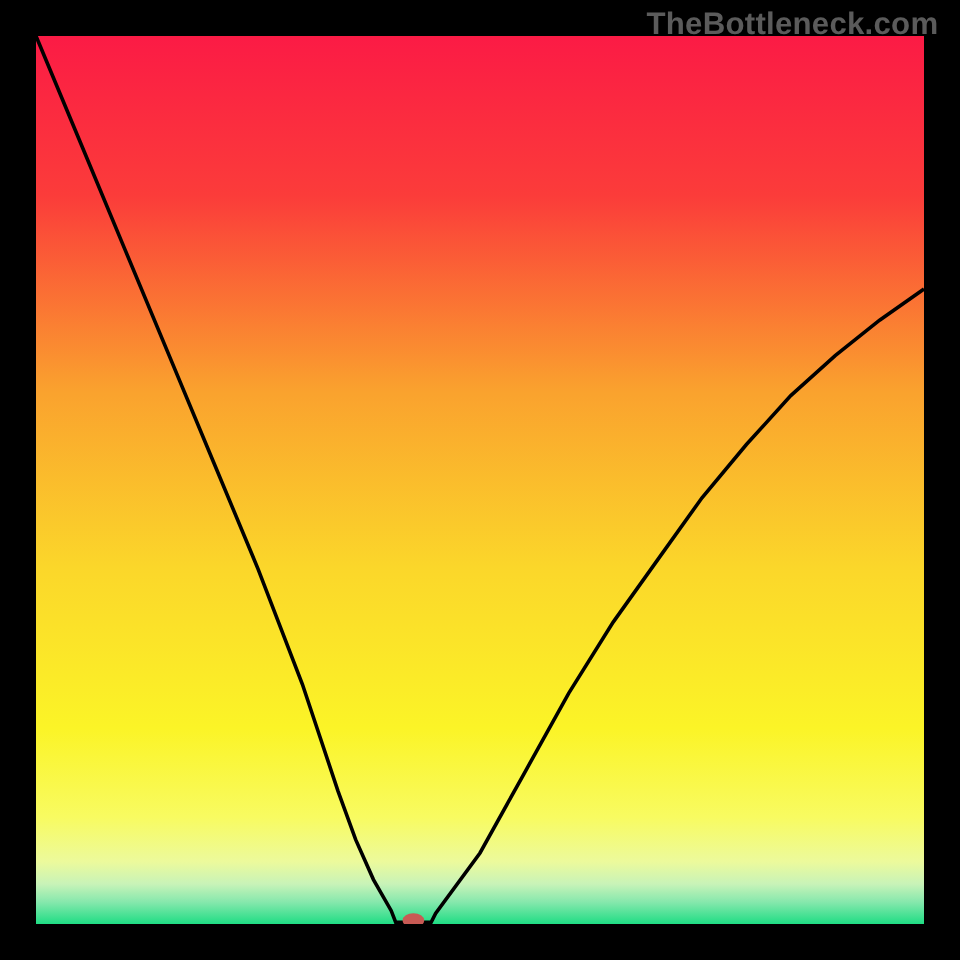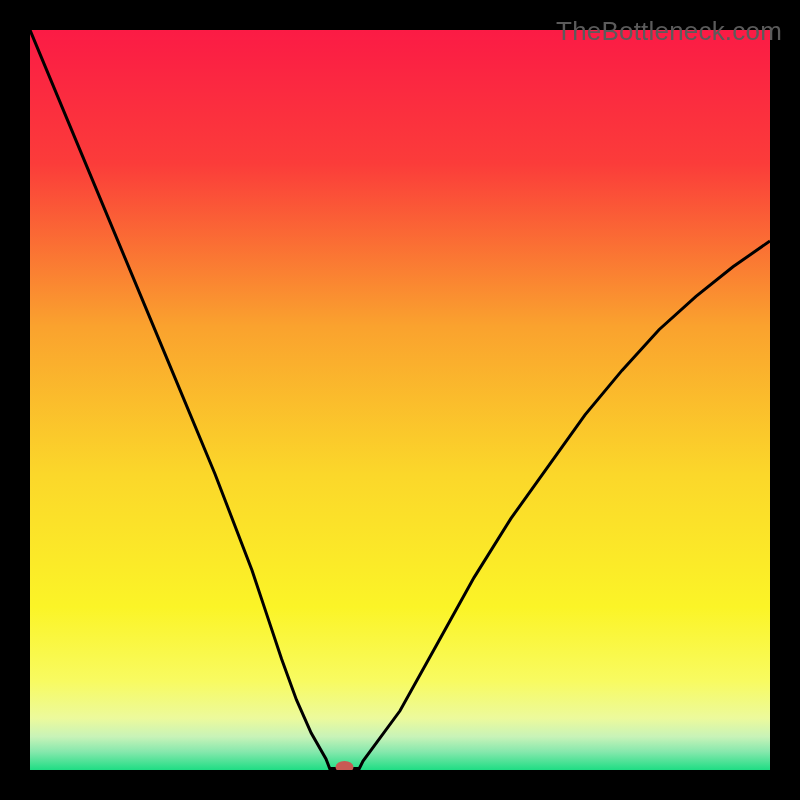--- a/index.html
+++ b/index.html
@@ -11,25 +11,25 @@
     font-family: Arial, Helvetica, sans-serif;
   }
   .container {
     position: relative;
     width: 800px;
     height: 800px;
     background: #000;
   }
   .watermark {
     position: absolute;
-    top: 16px;
+    top: 4px;
     right: 18px;
     color: #5b5b5b;
     font-size: 26px;
-    font-weight: 400;
+    font-weight: 700;
     letter-spacing: 0.2px;
     z-index: 10;
   }
   .plot {
     position: absolute;
     left: 30px;
     top: 30px;
     width: 740px;
     height: 740px;
     overflow: hidden;

